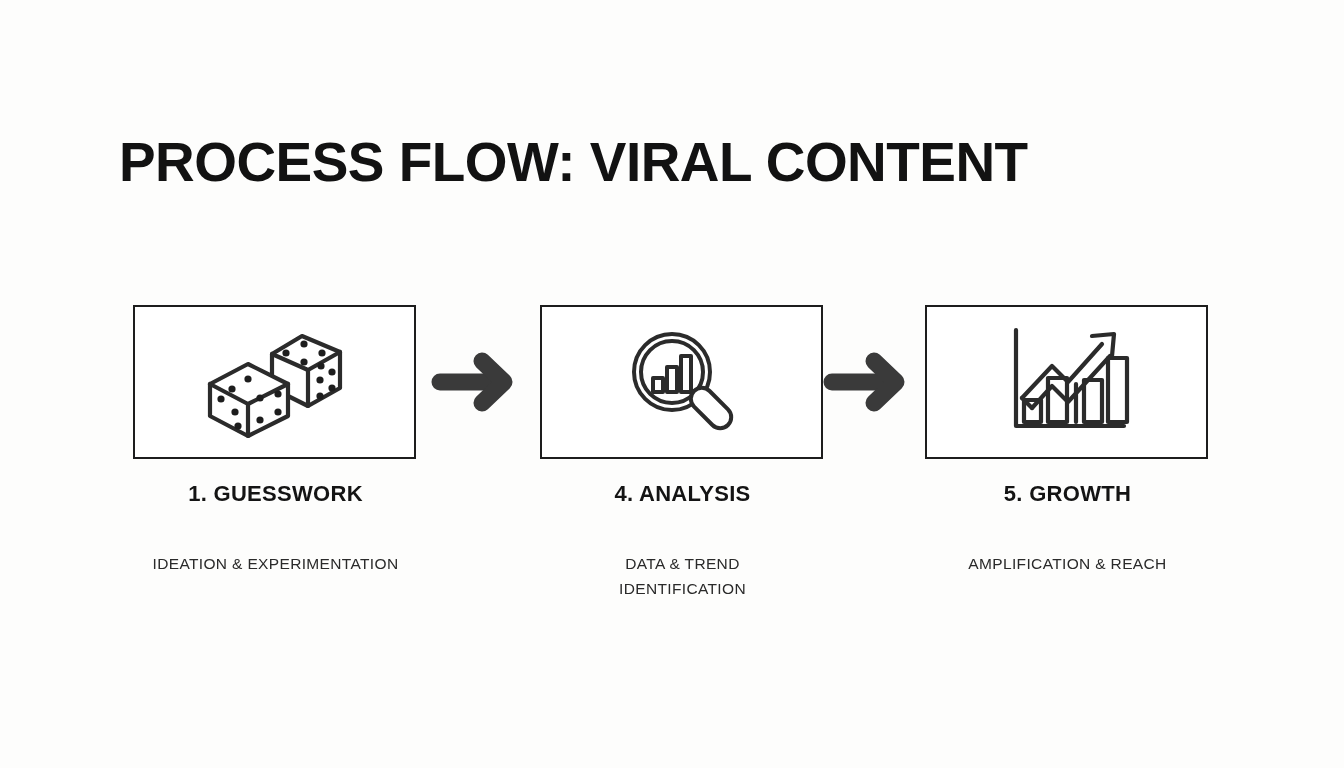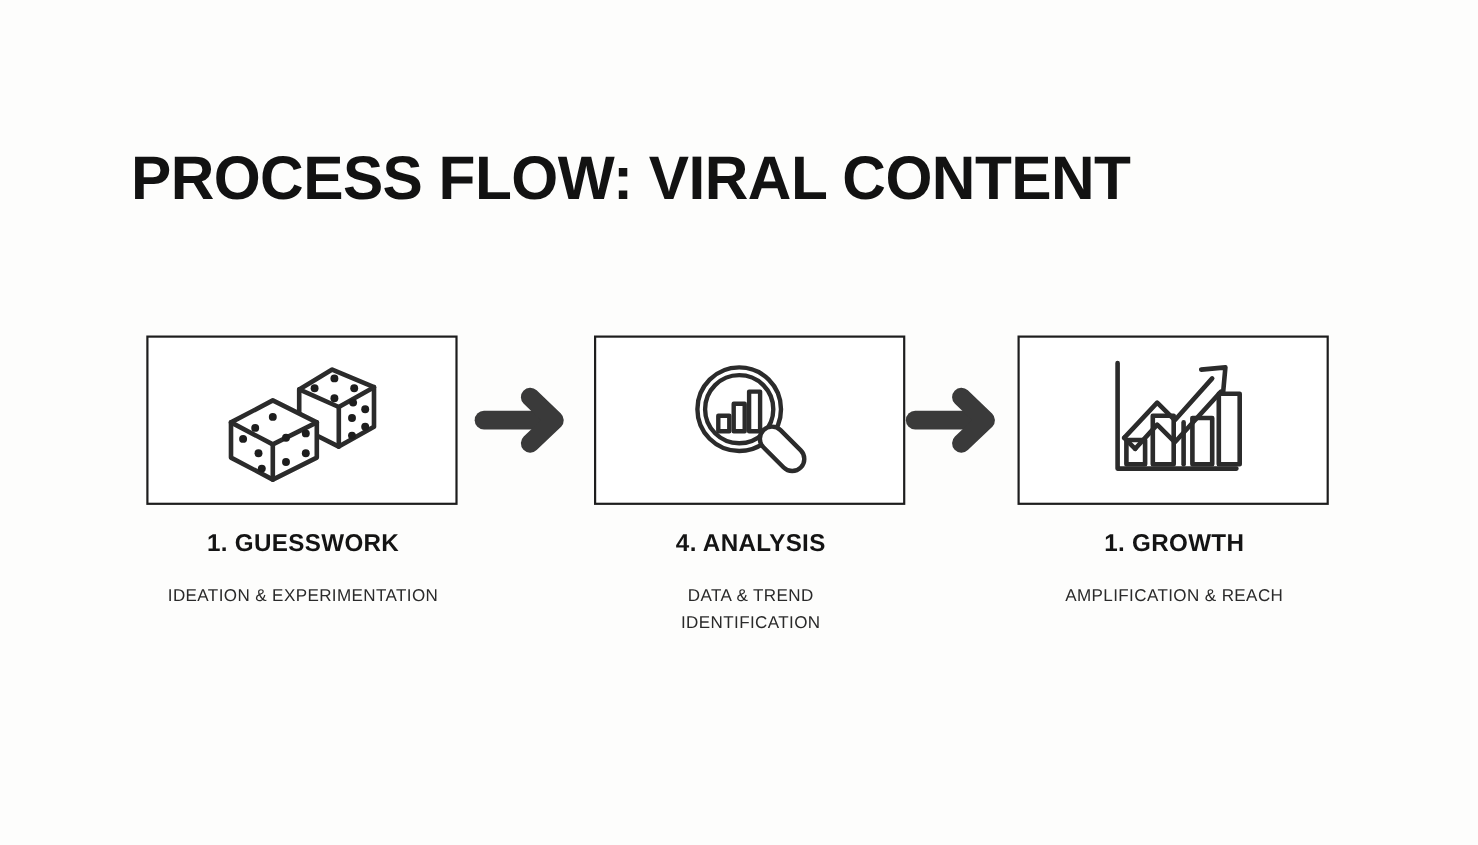--- a/index.html
+++ b/index.html
@@ -71,21 +71,21 @@
     margin-top: 22px;
     text-align: center;
     font-size: 22px;
     font-weight: 700;
     letter-spacing: 0.3px;
     color: #141414;
     white-space: nowrap;
   }
 
   .step-desc {
-    margin-top: 22px;
+    margin-top: 44px;
     text-align: center;
     font-size: 15.5px;
     font-weight: 400;
     letter-spacing: 0.35px;
     color: #2a2a2a;
     line-height: 25px;
   }
   .step-desc .line { display: block; }
 
   
@@ -213,20 +213,20 @@
             <rect x="82" y="58" width="18" height="42"></rect>
             <rect x="106" y="36" width="19" height="64"></rect>
 
             <path d="M20 76 L50 44 L66 60 L100 22"></path>
             <path d="M30 86 L50 64 L66 80 L108 34"></path>
             <path d="M20 76 L30 86"></path>
             <path d="M90 14 L112 12 L110 34"></path>
           </svg>
         </span>
       </div>
-      <div class="step-title">1. GROWTH</div>
+      <div class="step-title">5. GROWTH</div>
       <div class="step-desc">
         <span class="line">AMPLIFICATION &amp; REACH</span>
       </div>
     </div>
 
   </div>
 </div>
 
 </body></html>

